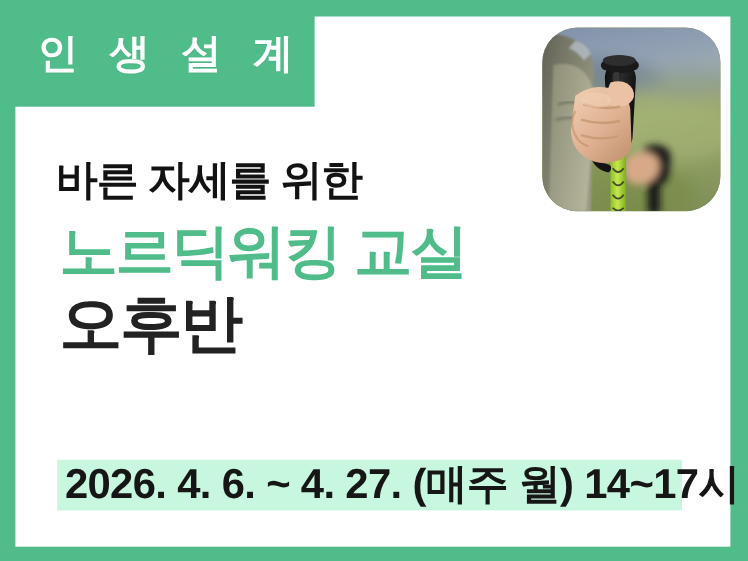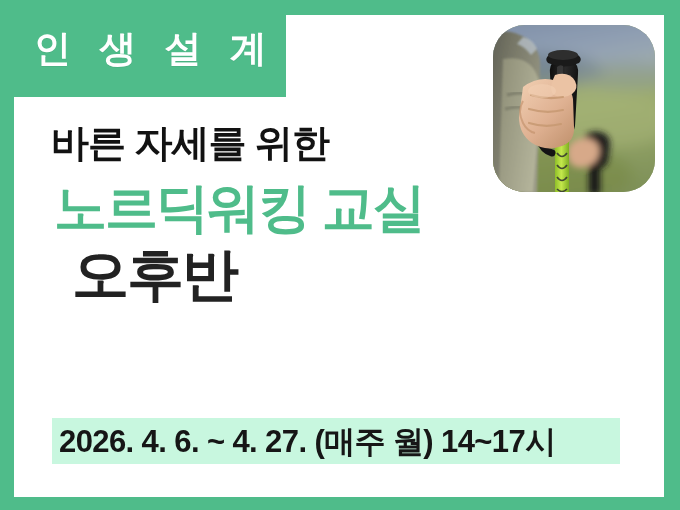--- a/index.html
+++ b/index.html
@@ -62,21 +62,21 @@
     border-radius: 32px;
     overflow: hidden;
     background: #8a9a6a;
   }
   .photo svg { display: block; width: 100%; height: 100%; }
 
   
   .text-block {
     position: absolute;
     left: 48px;
-    top: 121px;
+    top: 142px;
     width: 600px;
   }
 
   .line-sub {
     font-size: 38px;
     font-weight: bold;
     color: #121212;
     line-height: 1.18;
     letter-spacing: -1px;
     white-space: nowrap;
@@ -93,36 +93,36 @@
     margin: 0 0 6px 6px;
   }
 
   .line-session {
     font-size: 57px;
     font-weight: bold;
     color: #222222;
     line-height: 1.12;
     letter-spacing: -2px;
     white-space: nowrap;
-    margin: 0 0 0 24px;
+    margin: 0 0 0 6px;
   }
 
   
   .schedule-wrap {
     position: absolute;
     left: 52px;
     top: 418px;
     width: 568px;
     height: 46px;
     background: #C8F7DF;
     display: flex;
     align-items: center;
   }
   .schedule-text {
-    font-size: 31px;
+    font-size: 38px;
     font-weight: bold;
     color: #161616;
     letter-spacing: -0.6px;
     white-space: nowrap;
     margin-left: 7px;
     line-height: 1;
   }
 </style>
 </head>
 <body>

